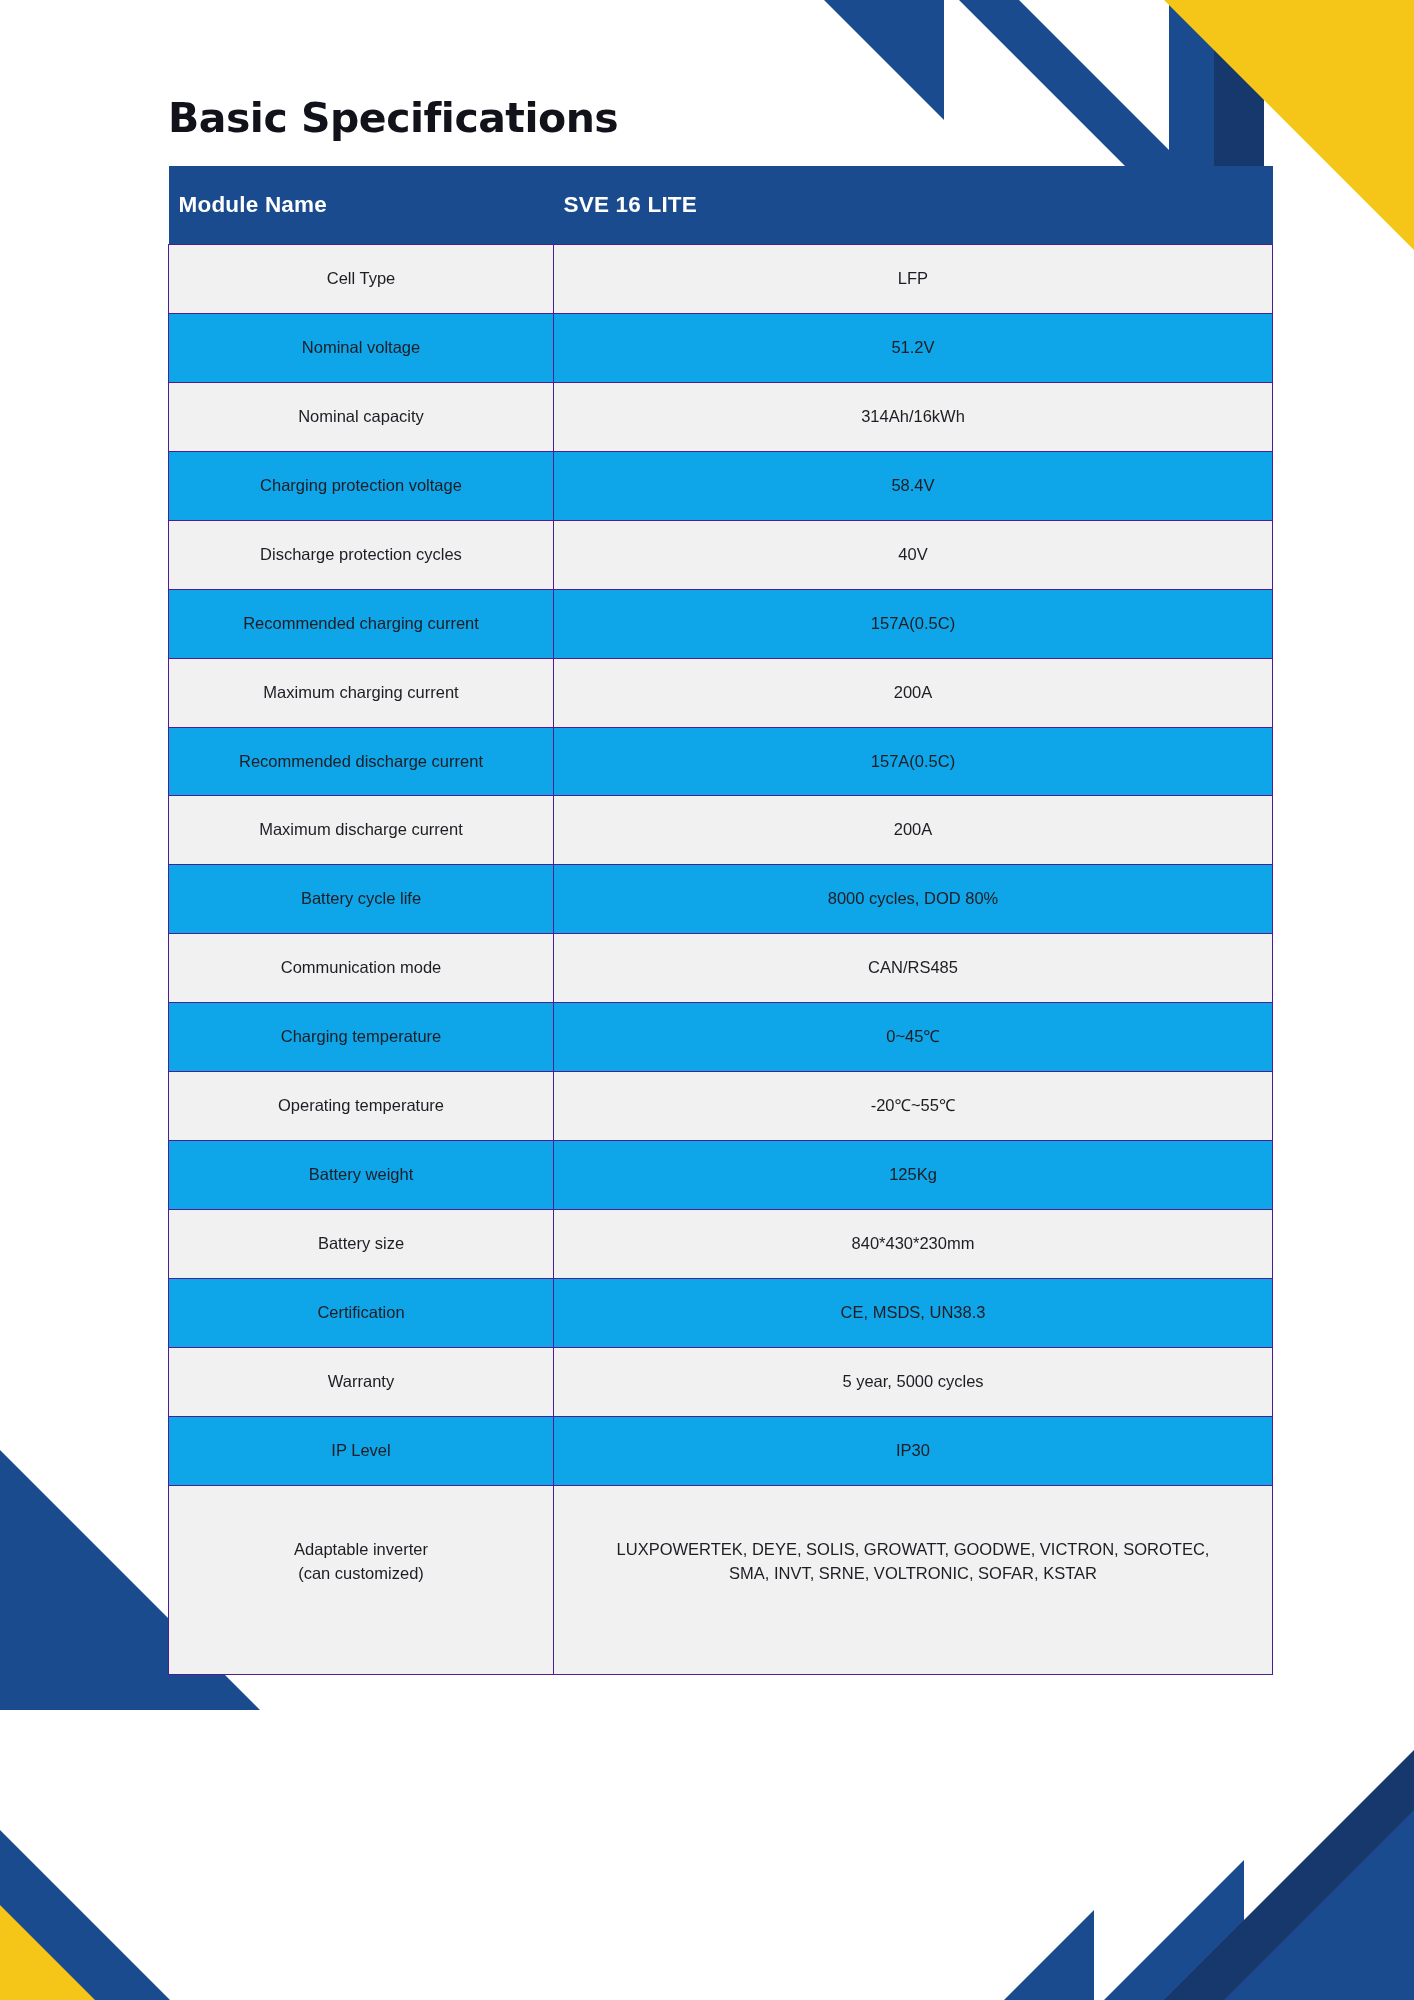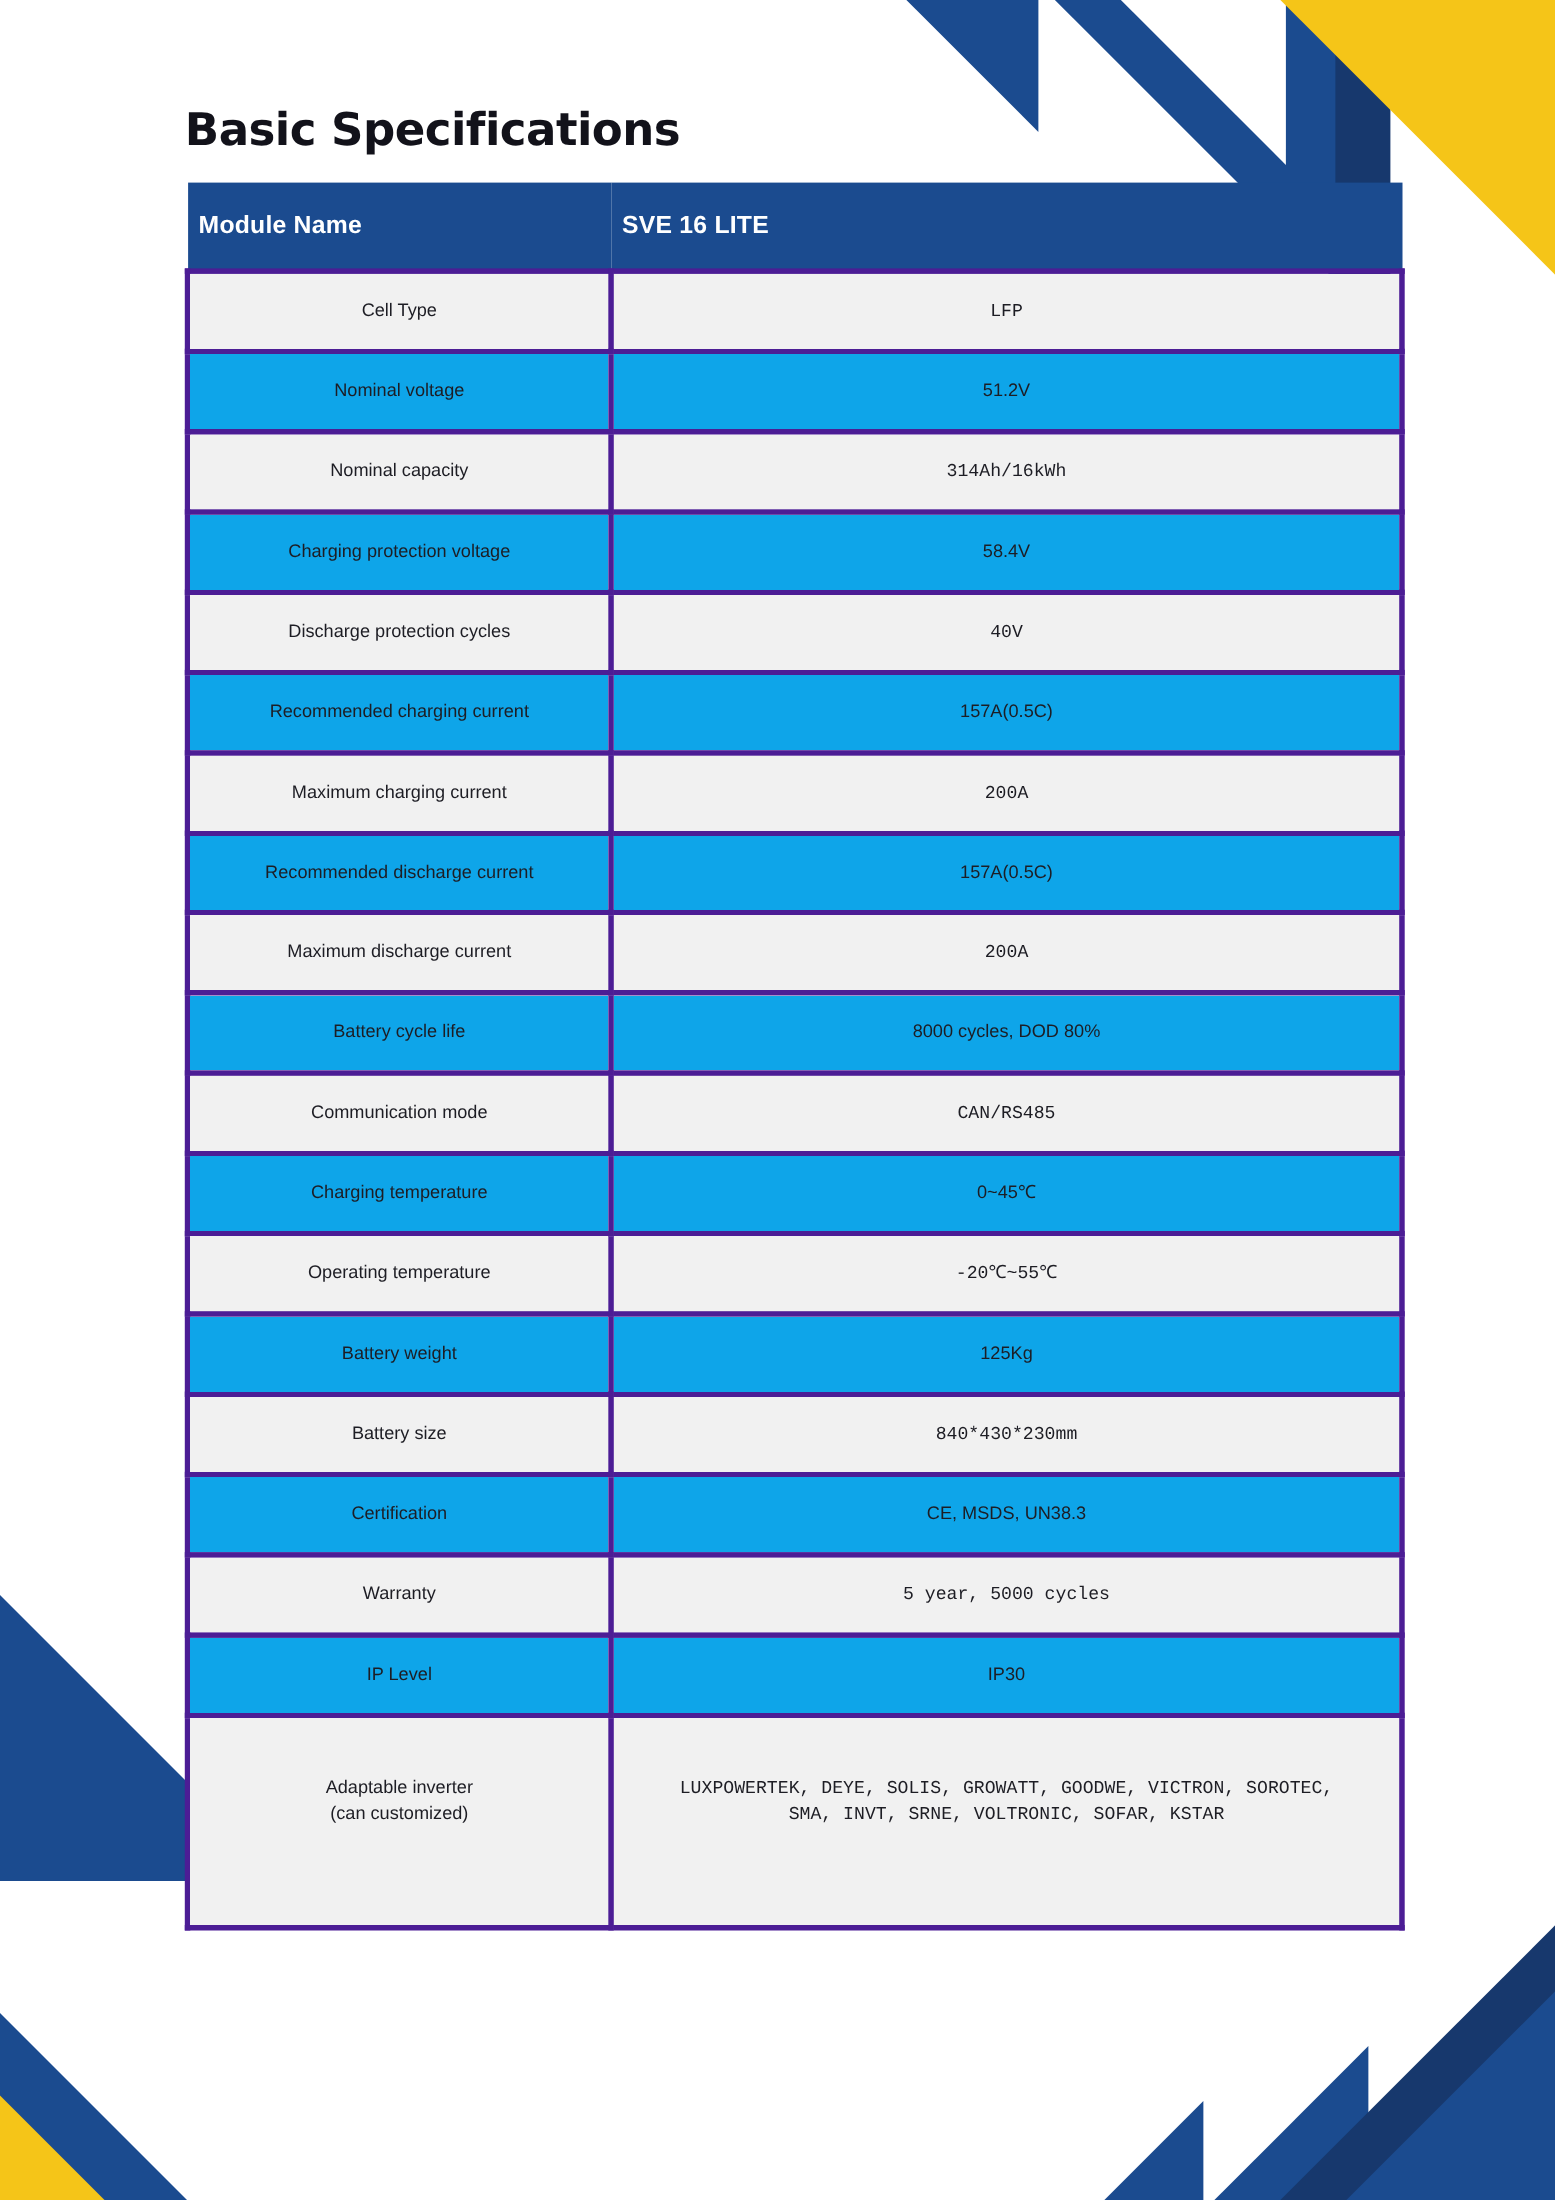--- a/index.html
+++ b/index.html
@@ -160,33 +160,33 @@
     padding: 26px 10px;
     text-align: left;
     letter-spacing: 0.2px;
   }
 
   tbody td {
     font-size: 16.5px;
     color: #1d1d24;
     text-align: center;
     padding: 22px 14px;
-    border: 5px solid #4c1d95;
+    border: 1px solid #4c1d95;
     line-height: 1.45;
     vertical-align: middle;
   }
 
   tbody tr.shaded td { background: #f1f1f1; }
   tbody tr.plain td { background: #0ea5e9; }
 
   
   tbody td.label-cell { position: relative; }
   tbody td.value-cell { position: relative; }
 
-  tbody tr.shaded td.value-cell { background: #f1f1f1; font-family: Liberation Mono, monospace; }
+  tbody tr.shaded td.value-cell { background: #f1f1f1; }
 
   tbody tr.last-row td {
     padding-top: 52px;
     padding-bottom: 88px;
   }
 
   .multi-line { white-space: pre-line; }
 </style>
 </head>
 <body>

